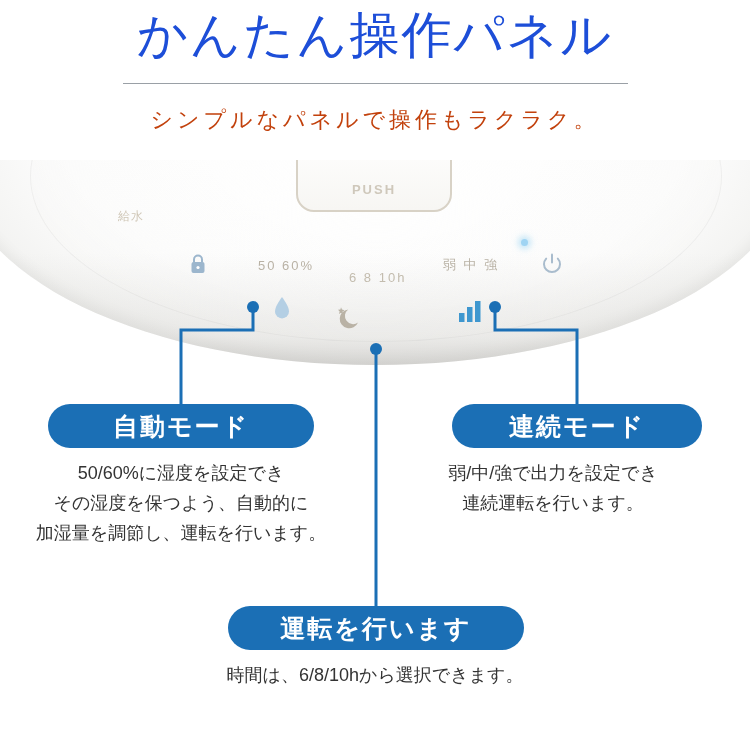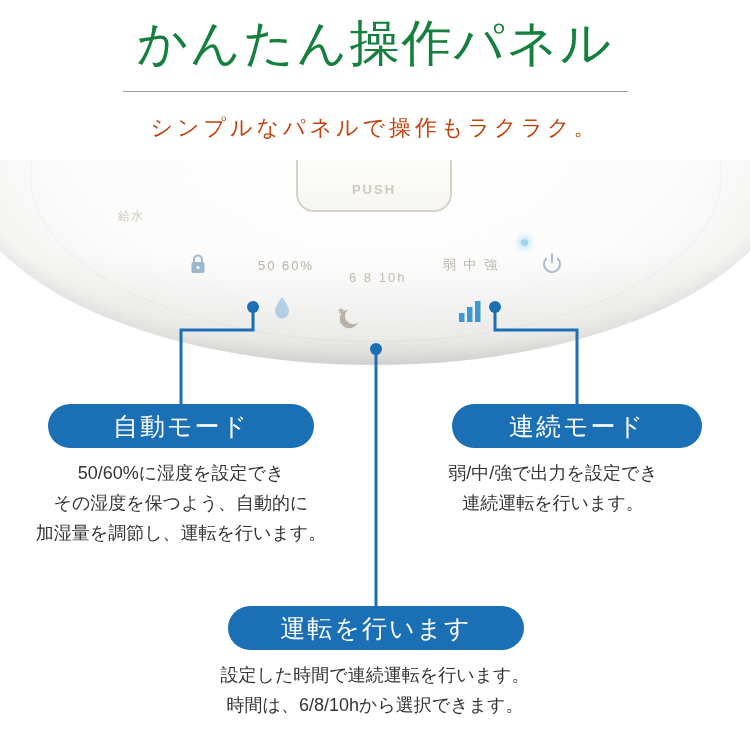--- a/index.html
+++ b/index.html
@@ -19,23 +19,23 @@
   
   #header {
     position: absolute;
     left: 0;
     top: 0;
     width: 750px;
     text-align: center;
   }
   #main-title {
     font-size: 50px;
-    color: #15803d;
+    color: #1d4ed8;
     letter-spacing: 2px;
-    margin-top: 10px;
+    margin-top: 2px;
     font-weight: 400;
     white-space: nowrap;
   }
   #title-rule {
     width: 505px;
     height: 1px;
     background: #9aa0a6;
     margin: 14px auto 0 auto;
   }
   #subtitle {
@@ -185,20 +185,21 @@
     position: absolute;
     background: #1b6fb5;
     color: #ffffff;
     border-radius: 22px;
     font-size: 25px;
     letter-spacing: 2px;
     text-align: center;
     line-height: 44px;
     height: 44px;
     white-space: nowrap;
+    font-weight: bold;
   }
   .desc {
     position: absolute;
     font-size: 18px;
     line-height: 30px;
     color: #333333;
     text-align: center;
     white-space: nowrap;
   }
 
@@ -294,15 +295,14 @@
 </div>
 
 <div class="pill" id="pill-cont">連続モード</div>
 <div class="desc" id="desc-cont">
   <div>弱/中/強で出力を設定でき</div>
   <div>連続運転を行います。</div>
 </div>
 
 <div class="pill" id="pill-sleep">運転を行います</div>
 <div class="desc" id="desc-sleep">
-  <div>設定した時間で連続運転を行います。</div>
   <div>時間は、6/8/10hから選択できます。</div>
 </div>
 
 </body></html>

